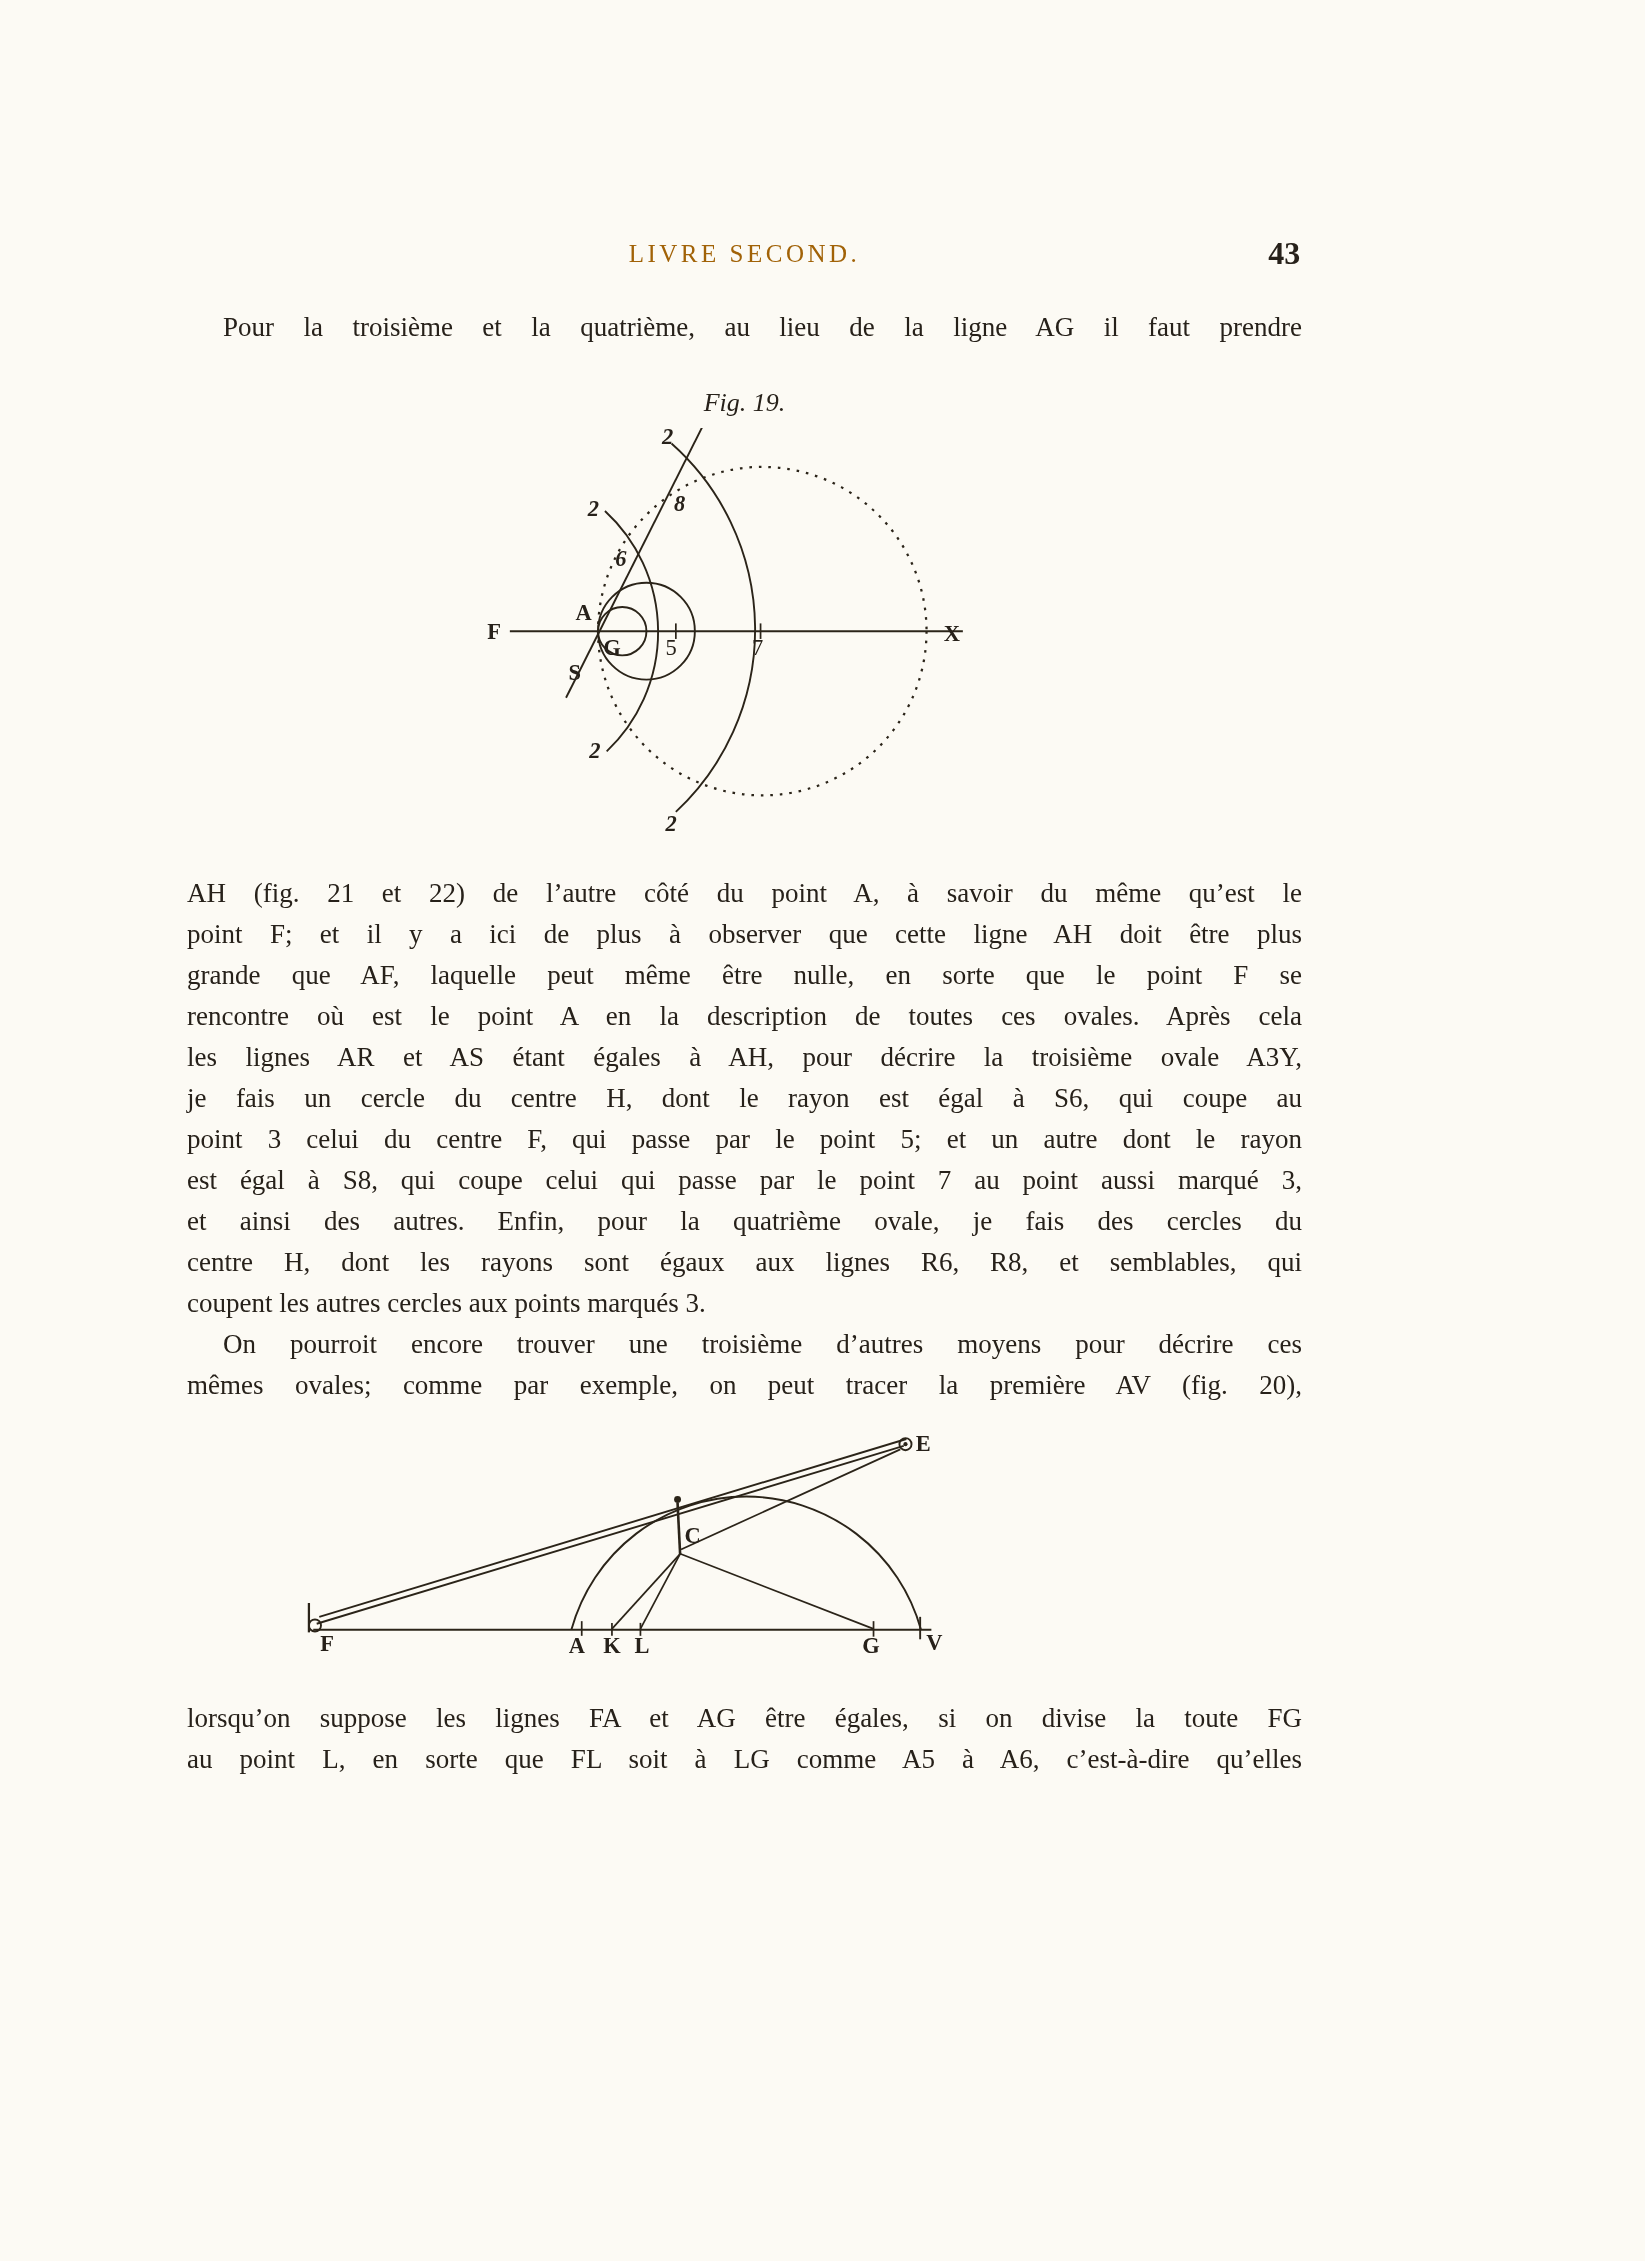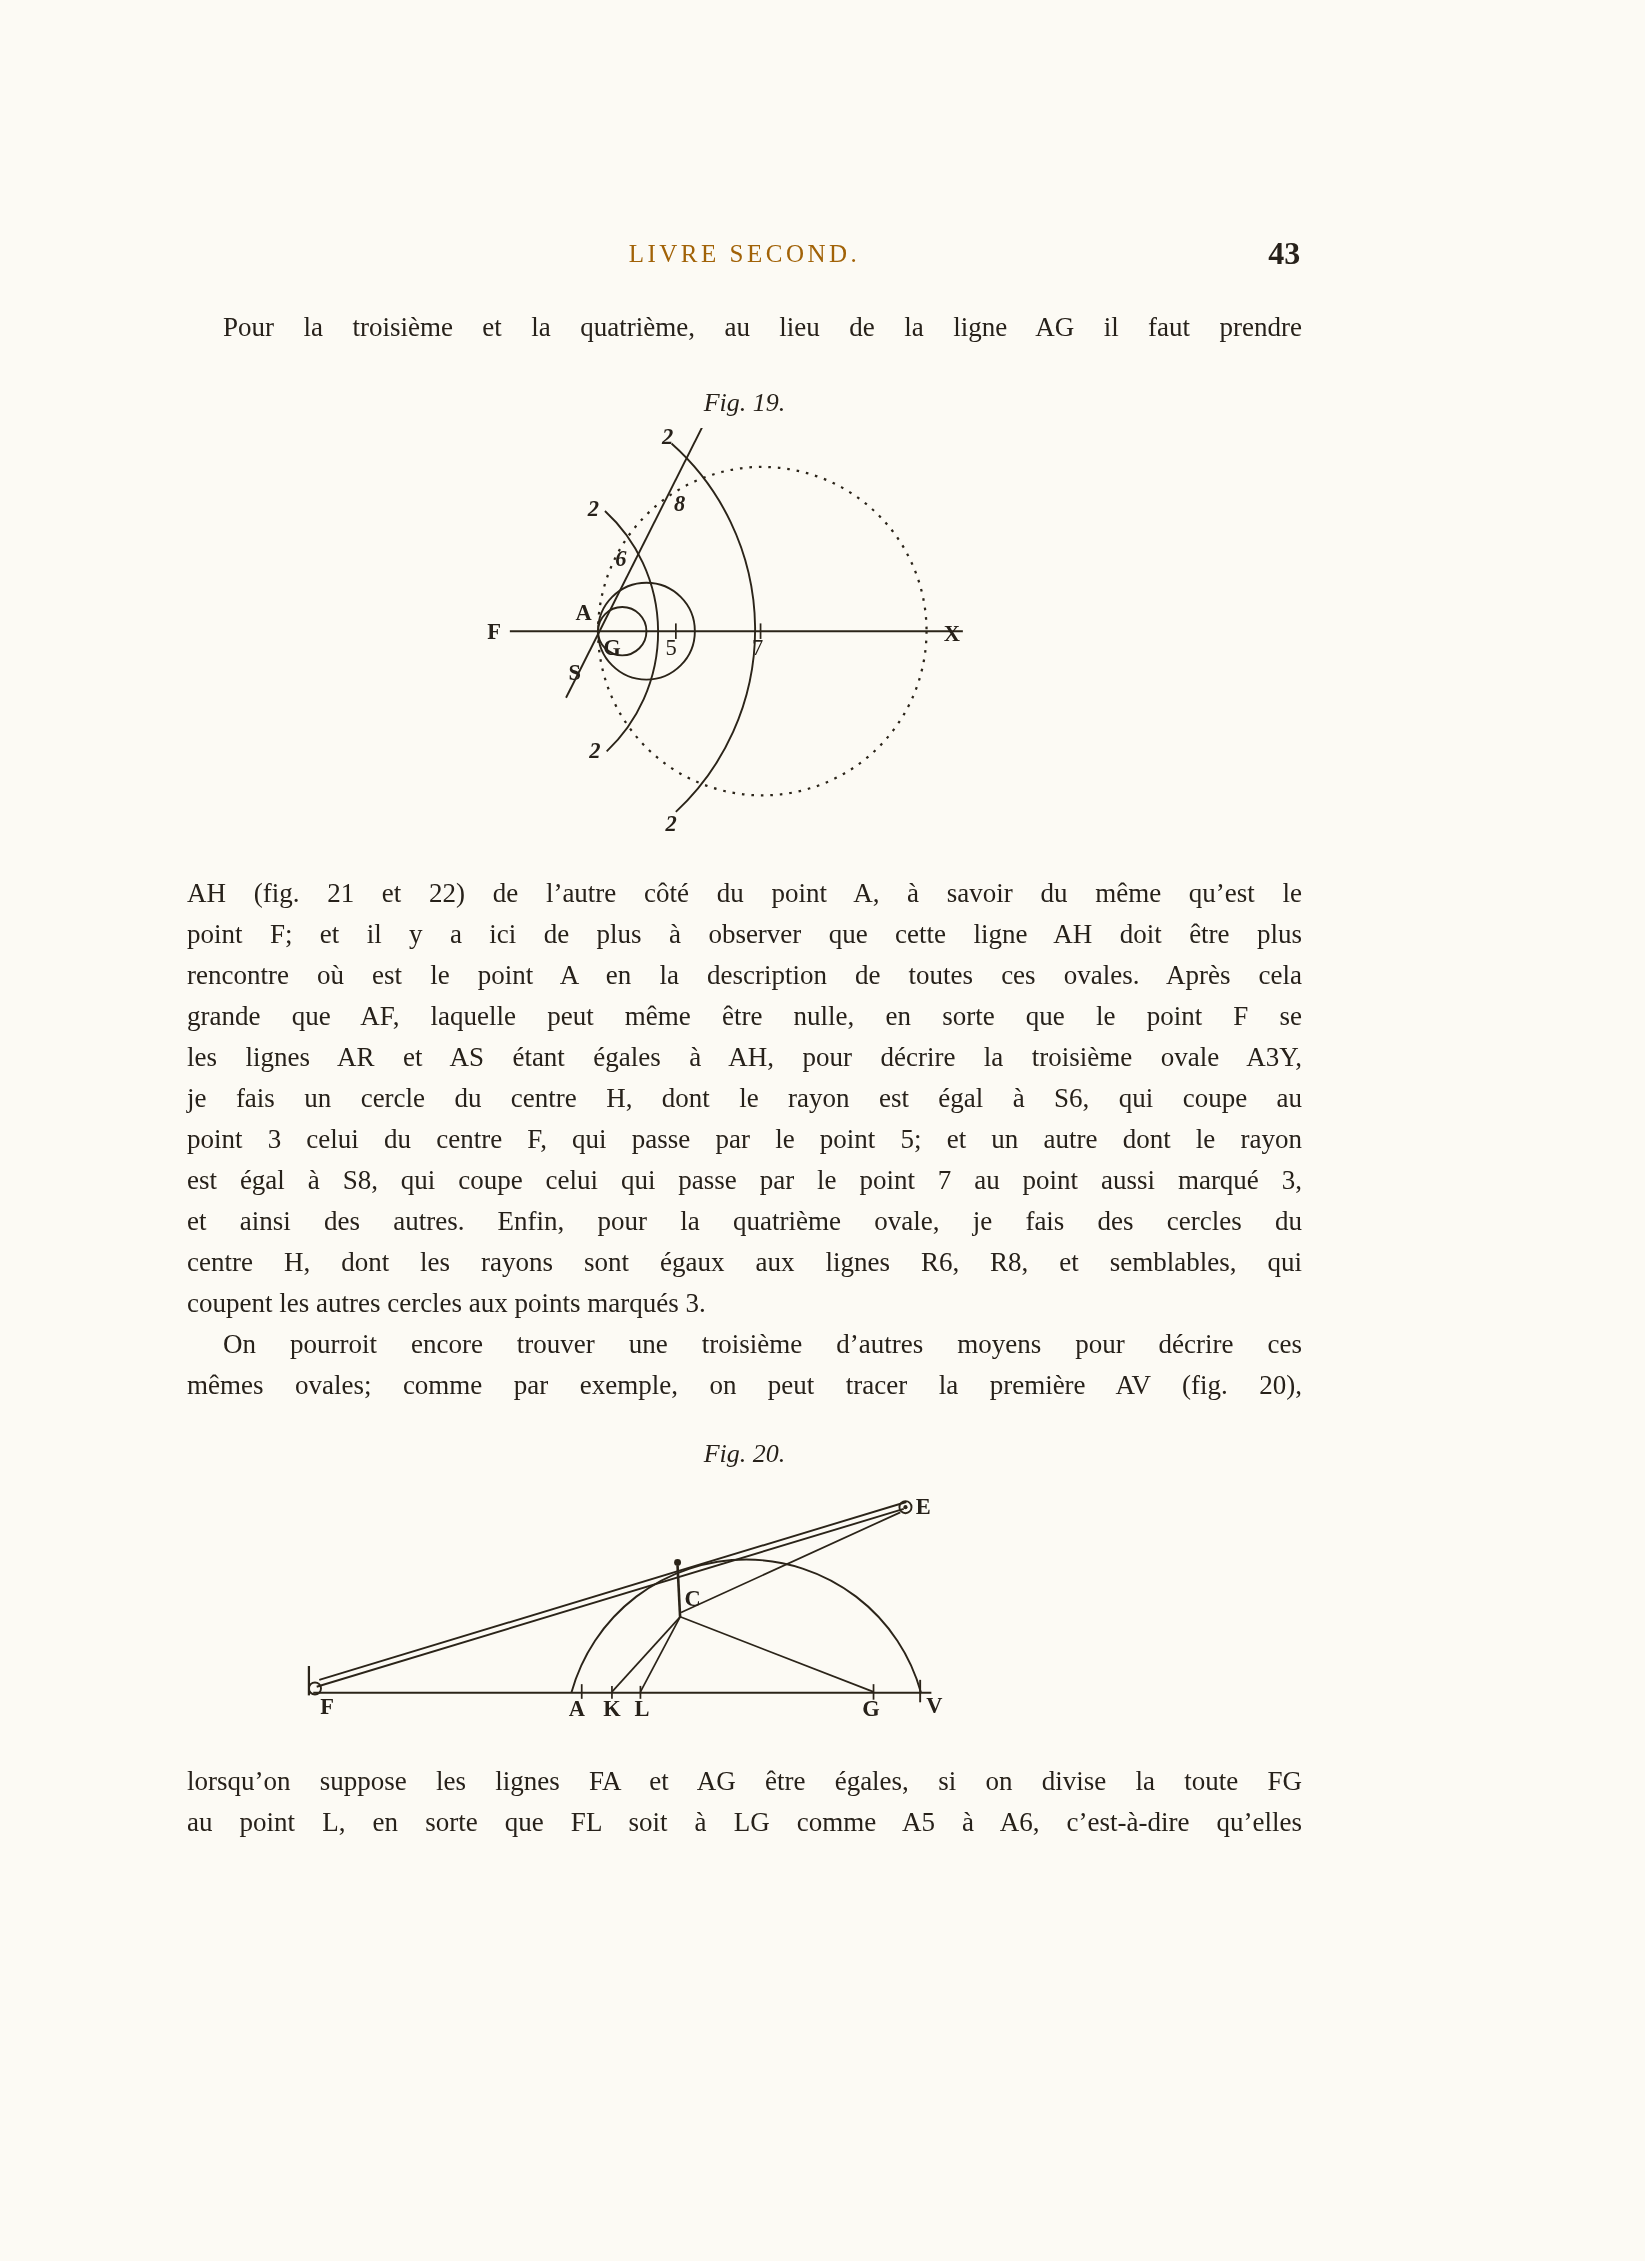--- a/index.html
+++ b/index.html
@@ -147,37 +147,36 @@
       <text class="flbl flbl-it" x="128" y="102">2</text>
       <text class="flbl flbl-it" x="130" y="382">2</text>
       <text class="flbl flbl-it" x="218" y="466">2</text>
       <text class="flbl flbl-it" x="160" y="160">6</text>
       <text class="flbl flbl-it" x="228" y="96">8</text>
     </svg>
 
     <div class="para main-para">
         <div class="tline">AH (fig. 21 et 22) de l’autre côté du point A, à savoir du même qu’est le</div>
         <div class="tline">point F; et il y a ici de plus à observer que cette ligne AH doit être plus</div>
+        <div class="tline">grande que AF, laquelle peut même être nulle, en sorte que le point F se</div>
         <div class="tline">rencontre où est le point A en la description de toutes ces ovales. Après cela</div>
-        <div class="tline">grande que AF, laquelle peut même être nulle, en sorte que le point F se</div>
         <div class="tline">les lignes AR et AS étant égales à AH, pour décrire la troisième ovale A3Y,</div>
         <div class="tline">je fais un cercle du centre H, dont le rayon est égal à S6, qui coupe au</div>
         <div class="tline">point 3 celui du centre F, qui passe par le point 5; et un autre dont le rayon</div>
         <div class="tline">est égal à S8, qui coupe celui qui passe par le point 7 au point aussi marqué 3,</div>
         <div class="tline">et ainsi des autres. Enfin, pour la quatrième ovale, je fais des cercles du</div>
         <div class="tline">centre H, dont les rayons sont égaux aux lignes R6, R8, et semblables, qui</div>
         <div class="tline last-line">coupent les autres cercles aux points marqués 3.</div>
       </div>
 
     <div class="para second-para indent-first flush-last">
         <div class="tline">On pourroit encore trouver une troisième d’autres moyens pour décrire ces</div>
         <div class="tline last-line">mêmes ovales; comme par exemple, on peut tracer la première AV (fig. 20),</div>
       </div>
 
-    <div class="fig-caption caption-20">Fig. 20.</div>
 
     <svg class="fig20-svg" width="821" height="259" viewBox="0 0 950 300" xmlns="http://www.w3.org/2000/svg">
 
       <line class="stroke" x1="16" y1="243" x2="732" y2="243" stroke-width="2.2"></line>
 
       <line class="stroke" x1="20" y1="236" x2="700" y2="30" stroke-width="2.2"></line>
       <line class="stroke" x1="23" y1="228" x2="703" y2="22" stroke-width="2.2"></line>
 
       <circle class="stroke" cx="18" cy="238" r="7" stroke-width="2.2"></circle>
       <line class="stroke" x1="11" y1="212" x2="11" y2="246" stroke-width="2.6"></line>

